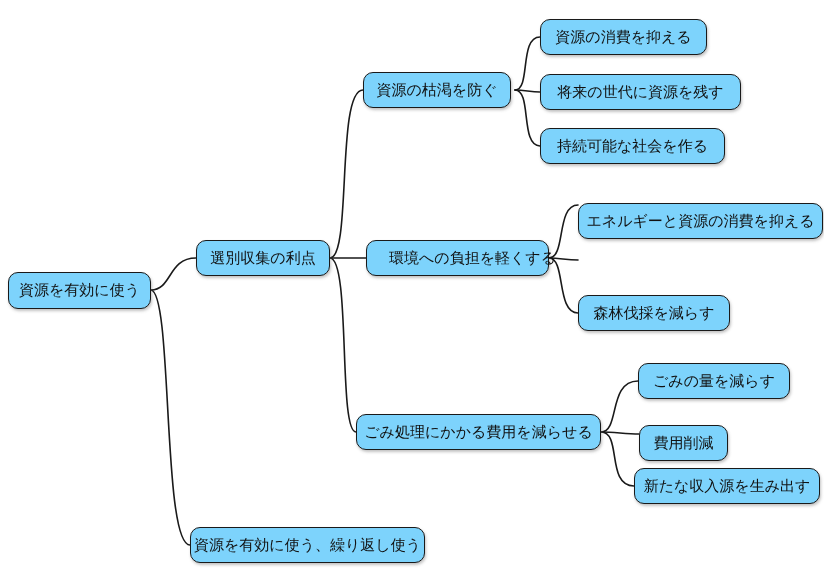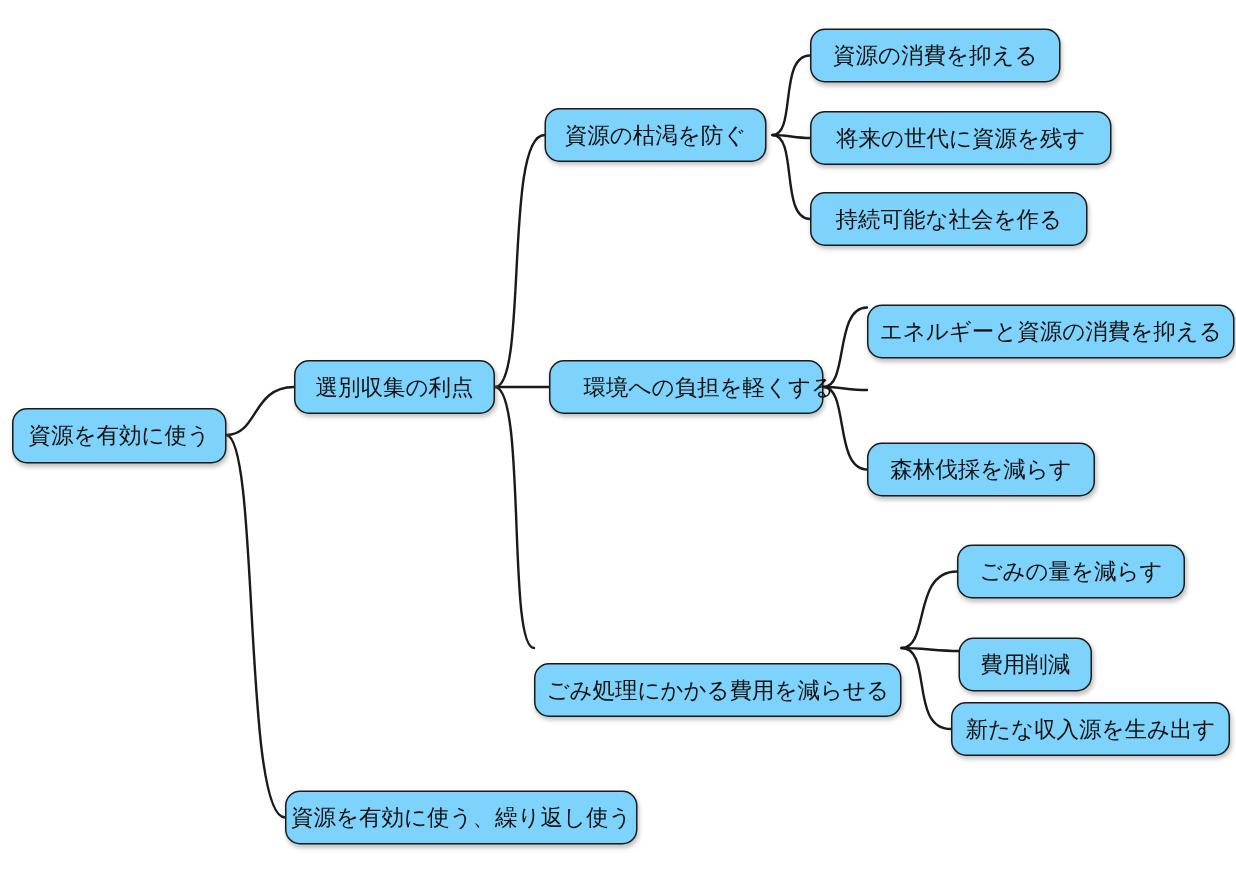--- a/index.html
+++ b/index.html
@@ -65,21 +65,21 @@
   <div class="node" style="left:8px; top:272px; width:143px; height:37px;">資源を有効に使う</div>
 
   <div class="node" style="left:196px; top:240px; width:134px; height:36px;text-align:center;">選別収集の利点</div>
 
   <div class="node" style="left:190px; top:527px; width:235px; height:36px;">資源を有効に使う、繰り返し使う</div>
 
   <div class="node" style="left:363px; top:72px; width:148px; height:36px;">資源の枯渇を防ぐ</div>
 
   <div class="node" style="left:366px; top:240px; width:183px; height:36px;padding-left:40px;">環境への負担を軽くする</div>
 
-  <div class="node" style="left:356px; top:414px; width:245px; height:36px;margin-top:28px;">ごみ処理にかかる費用を減らせる</div>
+  <div class="node" style="left:356px; top:414px; width:245px; height:36px;">ごみ処理にかかる費用を減らせる</div>
 
   <div class="node" style="left:540px; top:19px; width:167px; height:36px;">資源の消費を抑える</div>
 
   <div class="node" style="left:540px; top:74px; width:201px; height:36px;font-family:Liberation Serif, serif;">将来の世代に資源を残す</div>
 
   <div class="node" style="left:540px; top:128px; width:185px; height:36px;">持続可能な社会を作る</div>
 
   <div class="node" style="left:578px; top:203px; width:245px; height:36px;">エネルギーと資源の消費を抑える</div>
 
 

